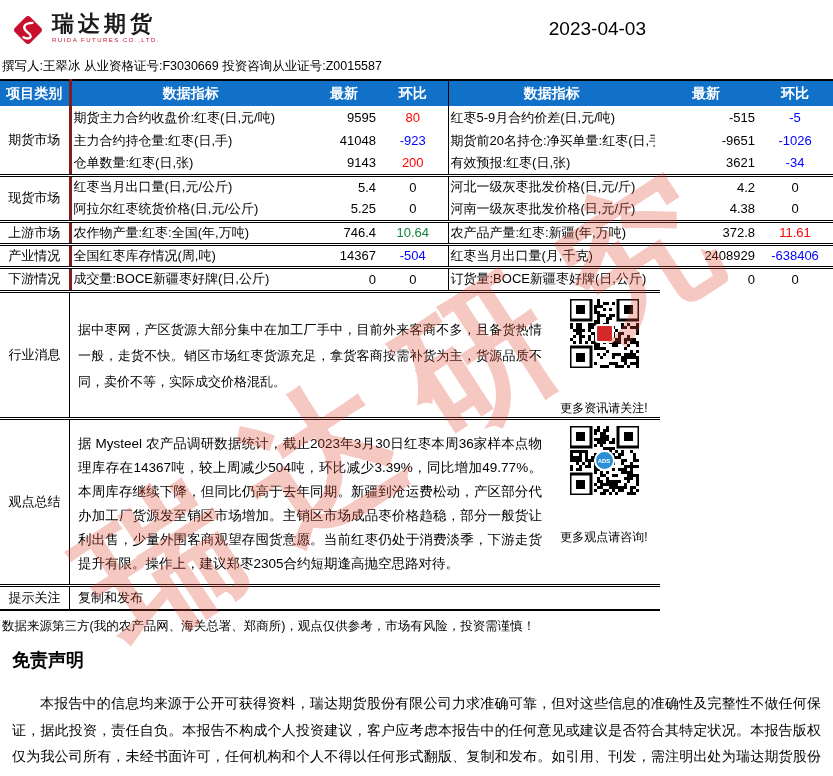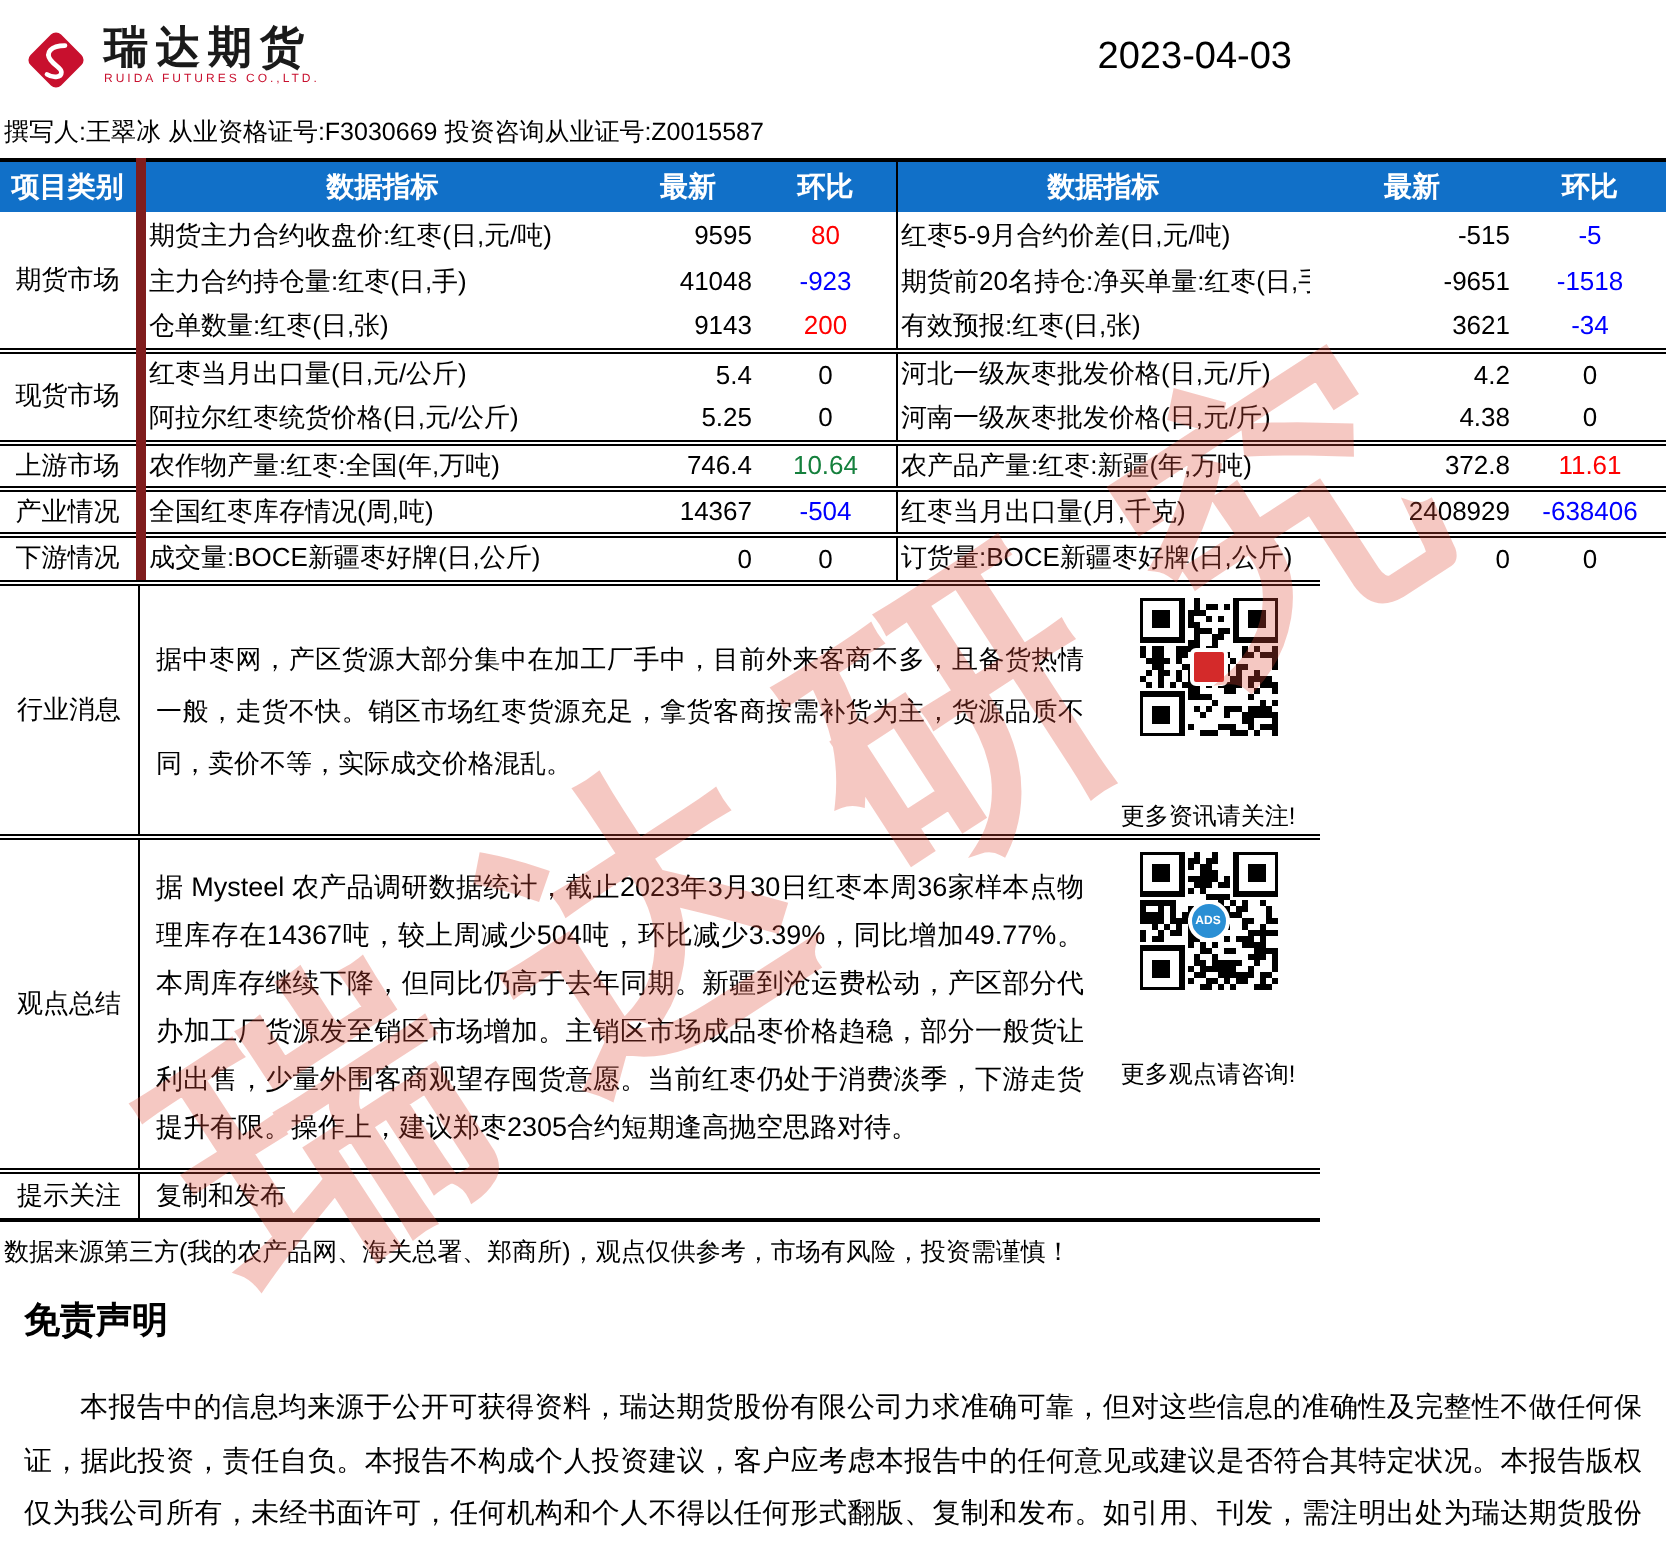--- a/index.html
+++ b/index.html
@@ -16,21 +16,21 @@
     font-size:30px; font-weight:bold; }
   .date { position:absolute; right:14px; top:18px; font-size:19px; }
   .byline { font-size:12.5px; padding:2px 2px 4px 2px; }
 
   
   table.data { width:833px; border-collapse:collapse; table-layout:fixed;
     border-top:2px solid #000; font-size:13px; }
   table.data th { background:#1170c8; color:#fff; font-size:14px; font-weight:bold;
     height:26px; padding:0; }
   table.data td { height:23px; padding:0 2px; white-space:nowrap; overflow:hidden; }
-  td.cat, th.cat { text-align:center; border-right:5px solid #7f1d1d; }
+  td.cat, th.cat { text-align:center; border-right:3px solid #7f1d1d; }
   td.lbl { padding-left:5px; }
   td.rlbl { padding-left:5px; border-left:1px solid #000; }
   th.rind { border-left:1px solid #000; }
   td.num { text-align:right; padding-right:16px; }
   td.chg { text-align:center; padding-right:8px; }
   tr.sec td { border-top:3px double #000; }
 
   
   .msg { display:flex; border-top:3px double #000; font-size:13px; }
   .msg-cat { width:70px; flex:0 0 70px; display:flex; align-items:center; justify-content:center;
@@ -117,21 +117,21 @@
       <td class="rlbl">红枣5-9月合约价差(日,元/吨)</td>
       <td class="num">-515</td>
       <td class="chg" style="color: rgb(0, 0, 255);">-5</td>
     </tr>
     <tr>
       <td class="lbl">主力合约持仓量:红枣(日,手)</td>
       <td class="num">41048</td>
       <td class="chg" style="color: rgb(0, 0, 255);">-923</td>
       <td class="rlbl">期货前20名持仓:净买单量:红枣(日,手)</td>
       <td class="num">-9651</td>
-      <td class="chg" style="color: rgb(0, 0, 255);">-1518</td>
+      <td class="chg" style="color: rgb(0, 0, 255);">-1026</td>
     </tr>
     <tr>
       <td class="lbl">仓单数量:红枣(日,张)</td>
       <td class="num">9143</td>
       <td class="chg" style="color: rgb(255, 0, 0);">200</td>
       <td class="rlbl">有效预报:红枣(日,张)</td>
       <td class="num">3621</td>
       <td class="chg" style="color: rgb(0, 0, 255);">-34</td>
     </tr>
     <tr class="sec">

